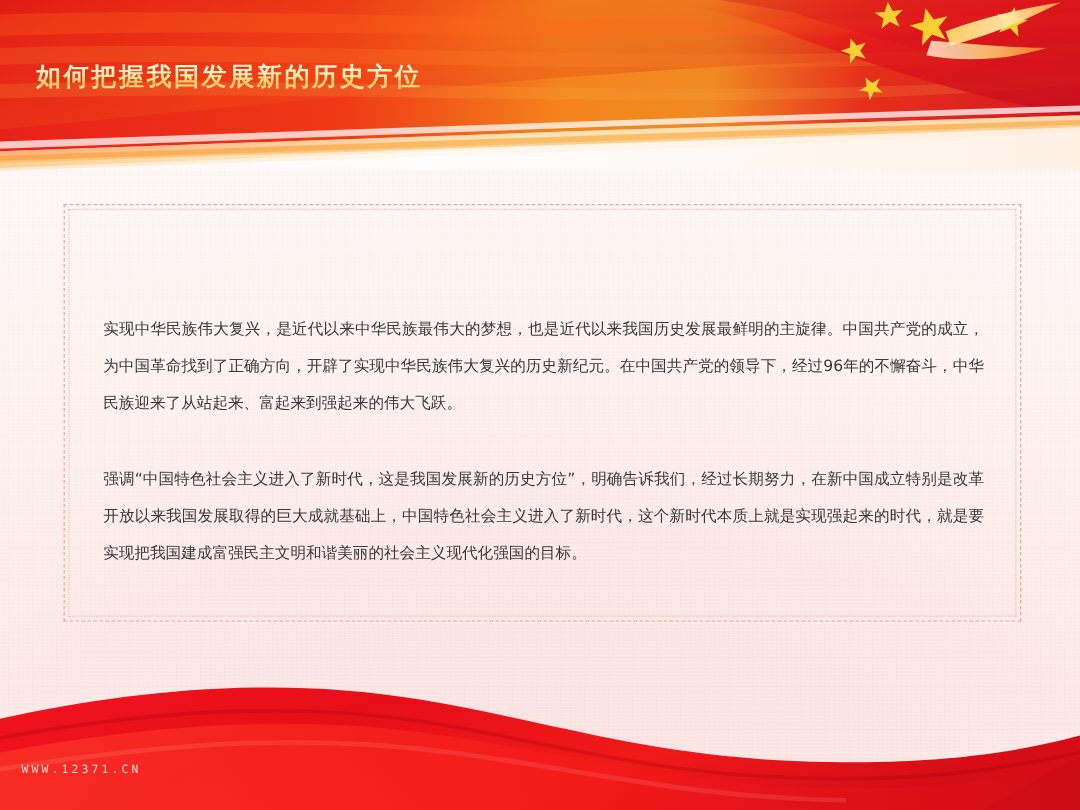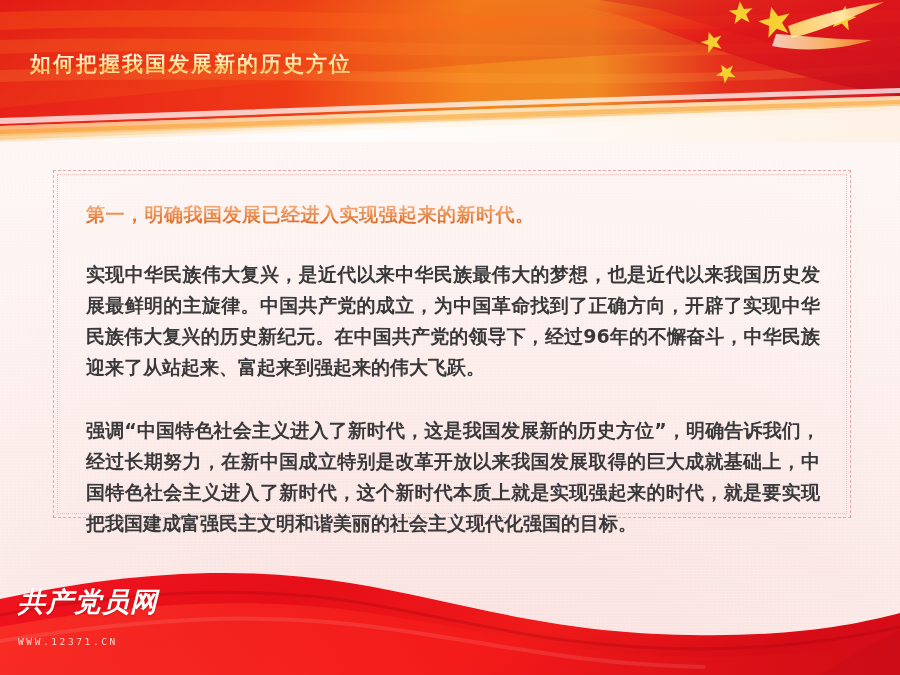--- a/index.html
+++ b/index.html
@@ -52,22 +52,22 @@
   }
   .heading{
     position:absolute;left:32px;top:31px;
     font-size:19px;font-weight:700;letter-spacing:.5px;white-space:nowrap;
     background:linear-gradient(180deg,#f5b48a 0%,#ef9a60 35%,#e2702c 75%,#e07a39 100%);
     -webkit-background-clip:text;background-clip:text;
     color:transparent;-webkit-text-fill-color:transparent;
   }
   .body-text{
     position:absolute;left:32px;right:30px;top:88px;
-    color:#39383a;font-size:19px;line-height:31px;
-    text-align:justify;text-justify:inter-ideograph;font-weight:bold;
+    color:#39383a;font-size:13px;line-height:31px;
+    text-align:justify;text-justify:inter-ideograph;
   }
   .body-text p{margin:0 0 26px 0;}
   .body-text p:last-child{margin-bottom:0;margin-top:32px;}
 
   
   .footer{position:absolute;left:0;bottom:0;width:900px;height:160px;overflow:hidden;}
   .footer svg{display:block;width:900px;height:160px;}
   .logo{
     position:absolute;left:18px;bottom:28px;width:170px;
   }
@@ -171,21 +171,20 @@
 
       <path d="M0,136 L520,119 L900,106 V142 H0 Z" fill="url(#fadeWhite)" opacity=".85"></path>
     </svg>
 
     <div class="header-title-shadow">如何把握我国发展新的历史方位</div>
     <div class="header-title">如何把握我国发展新的历史方位</div>
   </div>
 
   <div class="content-box">
 
-    <div class="heading">第一，明确我国发展已经进入实现强起来的新时代。</div>
 
     <div class="body-text">
       <p>实现中华民族伟大复兴，是近代以来中华民族最伟大的梦想，也是近代以来我国历史发展最鲜明的主旋律。中国共产党的成立，为中国革命找到了正确方向，开辟了实现中华民族伟大复兴的历史新纪元。在中国共产党的领导下，经过96年的不懈奋斗，中华民族迎来了从站起来、富起来到强起来的伟大飞跃。</p>
       <p>强调“中国特色社会主义进入了新时代，这是我国发展新的历史方位”，明确告诉我们，经过长期努力，在新中国成立特别是改革开放以来我国发展取得的巨大成就基础上，中国特色社会主义进入了新时代，这个新时代本质上就是实现强起来的时代，就是要实现把我国建成富强民主文明和谐美丽的社会主义现代化强国的目标。</p>
     </div>
 
   </div>
 
   <div class="footer">
     <svg viewBox="0 0 900 160" preserveAspectRatio="none">
@@ -214,18 +213,17 @@
 
       <path d="M0,112 C130,88 250,80 370,98 C480,114 570,140 700,142 C790,143 855,132 900,122 L900,160 H0 Z" fill="url(#ribC)" opacity=".75"></path>
 
       <path d="M0,100 C120,78 245,68 362,88 C470,106 556,134 700,134 C792,134 856,122 900,112" fill="none" stroke="#a8080f" stroke-opacity=".35" stroke-width="3"></path>
       <path d="M0,126 C140,104 255,96 375,112 C485,126 575,150 705,152" fill="none" stroke="#ffffff" stroke-opacity=".10" stroke-width="4"></path>
 
       <path d="M820,160 C850,142 878,126 900,116 L900,160 Z" fill="#c80c15" opacity=".5"></path>
     </svg>
 
     <div class="logo">
-      <div class="logo-mark">共产党员网</div>
       <div class="logo-url">WWW.12371.CN</div>
     </div>
   </div>
 
 </div>
 
 </body></html>

